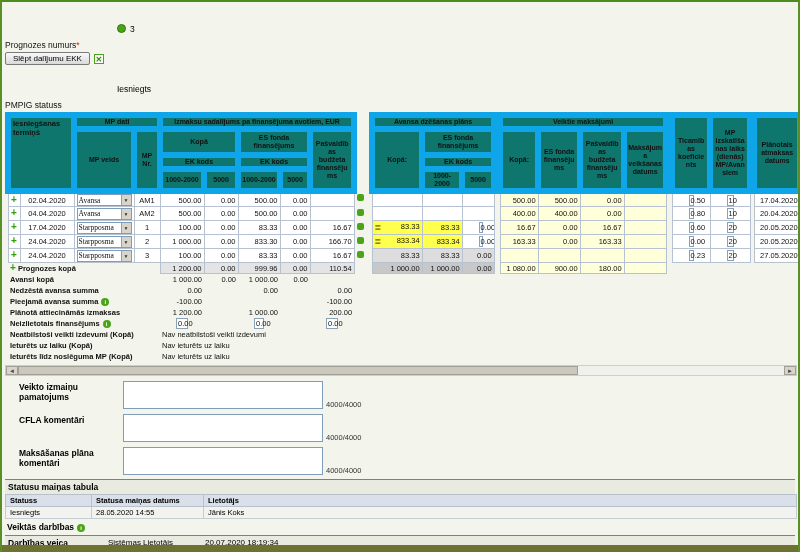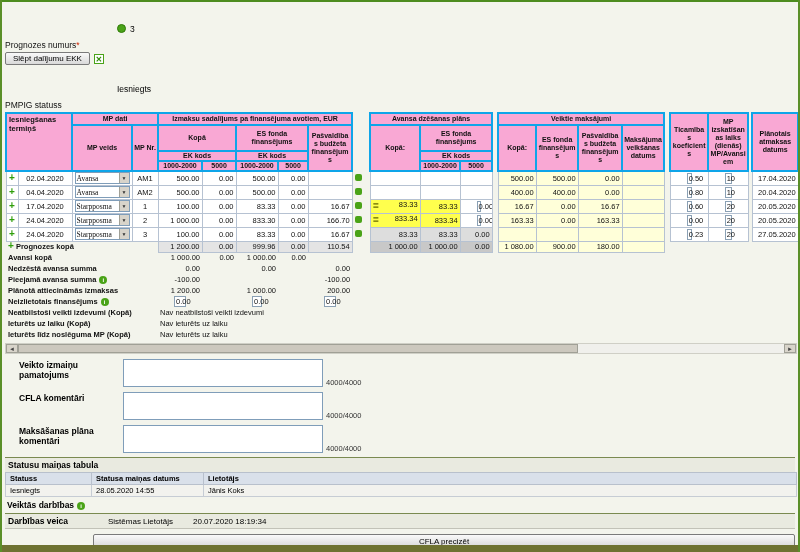--- a/index.html
+++ b/index.html
@@ -17,21 +17,21 @@
   .panel { border-top:2px solid #4d8c1f; padding:3px 3px 0 3px; }
   .frow { display:flex; align-items:center; margin:2px 0; font-size:8.5px; }
   .flabel { width:112px; font-weight:normal; color:#111;margin-top:33px; }
   .req { color:#cc2200; }
   .tbox { width:68px; height:13px; border:1px solid #7f9db9; background:#fff; font-size:8px; padding:1px 2px; }
   .gdot { display:inline-block; width:9px; height:9px; border-radius:50%; background:#4aa318; border:1px solid #2e7a06; margin-right:4px; vertical-align:middle; }
   .sbtn { font-size:8px; padding:1px 7px; background:linear-gradient(#f9f9f9,#d9d9d9); border:1px solid #7a7a7a; border-radius:2px; cursor:pointer; }
   .chk { display:inline-block; width:10px; height:10px; background:#fff; border:1px solid #4aa318; color:#2e8a06; font-size:8px; line-height:9px; text-align:center; margin-left:4px; font-weight:bold; }
   
   table.grid { border-collapse:collapse; table-layout:fixed; width:792px; margin-top:2px; }
-  .grid th { background:#f9a8d4; border:2px solid #0ea5e9; font-weight:bold; font-size:7px; line-height:1.15; padding:0 1px; text-align:center; vertical-align:middle; color:#111; overflow:hidden; word-break:break-word; }
+  .grid th { background:#0f766e; border:6px solid #0ea5e9; font-weight:bold; font-size:7px; line-height:1.15; padding:0 1px; text-align:center; vertical-align:middle; color:#111; overflow:hidden; word-break:break-word; }
   .grid th.hleft { text-align:left; vertical-align:top; padding:2px; font-size:7.5px; }
   .grid th.sp { background:transparent; border:none; }
   .grid td { font-size:7.5px; height:14px; padding:0 2px; vertical-align:middle; color:#111; overflow:hidden; white-space:nowrap; }
   .grid tr.data td { border:1px solid #b6c2d2; background:#fff; }
   .grid tr.data td.sp { border:none; background:transparent; }
   .grid tr.hrow1 th { height:12px; }
   .grid tr.hrow2 th { height:26px; }
   .grid tr.hrow3 th, .grid tr.hrow4 th { height:10px; }
   td.num { text-align:right; }
   td.tc { text-align:center; }
@@ -63,21 +63,21 @@
   .ta { width:200px; height:28px; border:1px solid #7f9db9; background:#fff; resize:none; }
   .counter { font-size:7.5px; color:#333; align-self:flex-end; margin-left:3px; }
   
   .sectitle { font-weight:bold; font-size:8.5px; border-top:1px solid #7a8a50; background:#e9eae0; padding:2px 3px; margin-top:4px; }
   table.stable { border-collapse:collapse; width:792px; font-size:7.5px; }
   .stable th { background:#d9e0ea; border:1px solid #b8c0cc; text-align:left; padding:1px 4px; font-weight:bold; height:11px; }
   .stable td { background:#f2f2ee; border:1px solid #c6ccd4; padding:1px 4px; height:11px; }
   .veiktas { font-weight:bold; font-size:8.5px; padding:3px 2px; }
   .darbibas { border-top:1px solid #7a8a50; border-bottom:1px solid #c2c2b8; background:#e9eae0; font-size:8px; padding:2px 3px; display:flex; align-items:center; }
   .darbibas .dl { font-weight:bold; font-size:8.5px; width:100px; }
-  .darbibas .du { width:85px; }
+  .darbibas .du { width:97px; }
   .btnrow { padding:5px 0 4px 88px; display:flex; gap:16px;flex-direction:column; }
   .btn { font-size:8px; padding:2px 8px; background:linear-gradient(#fafafa,#d5d5d5); border:1px solid #7a7a7a; border-radius:2px; cursor:pointer; }
   .bottombar { position:absolute; left:0; right:0; bottom:0; height:7px; background:#6e7231; }
 </style>
 </head>
 <body>
 
 <div class="page">
 
 

